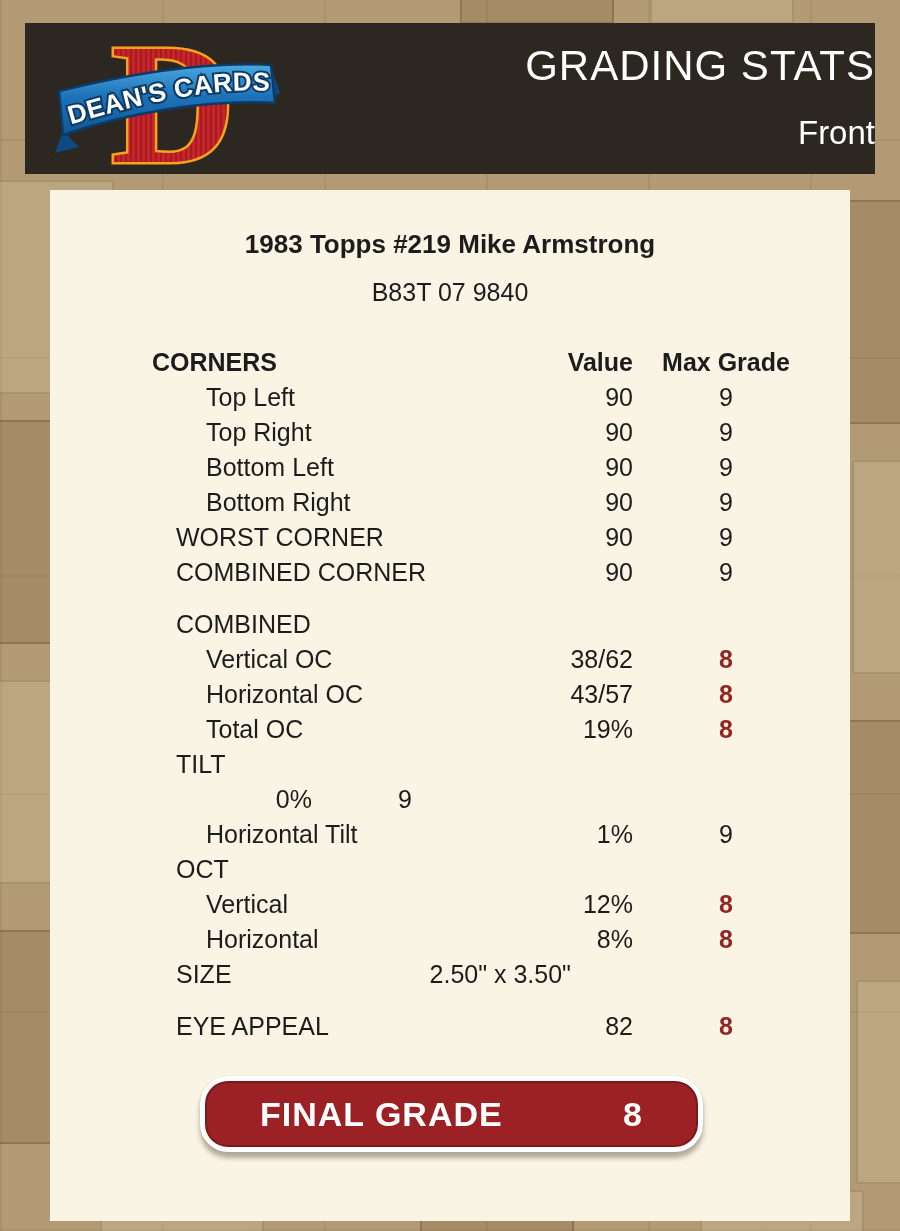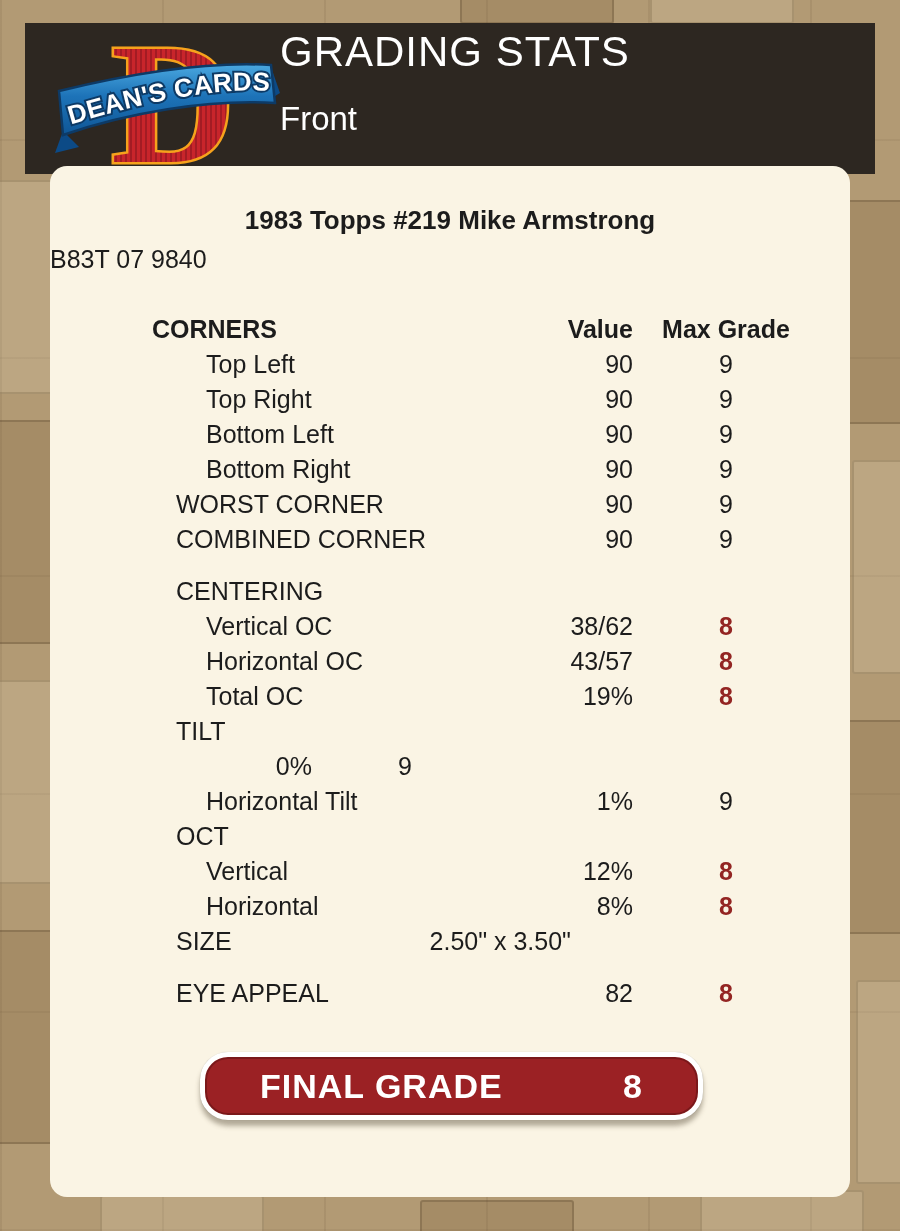--- a/index.html
+++ b/index.html
@@ -19,44 +19,44 @@
     background-image:
       repeating-linear-gradient(90deg, rgba(84,62,38,0.10) 0 2px, rgba(255,255,255,0.0) 2px 162px),
       repeating-linear-gradient(0deg, rgba(84,62,38,0.08) 0 2px, rgba(255,255,255,0.0) 2px 218px);
   }
   .bg-card{position:absolute;background:rgba(231,219,196,0.18);border:2px solid rgba(96,74,47,0.22);border-radius:3px;}
   .bg-card.dark{background:rgba(118,90,55,0.22);border-color:rgba(70,52,30,0.25);}
 
   
   .header-bar{position:absolute;left:25px;top:23px;width:850px;height:151px;background:var(--header-bg);display:flex;align-items:flex-start;}
   .logo{margin:12px 0 0 30px;width:225px;height:133px;flex:0 0 auto;}
-  .header-text{flex:1;text-align:left;color:#ffffff;padding-top:6px;}
+  .header-text{flex:1;text-align:right;color:#ffffff;padding-top:20px;}
   .header-title{font-size:42px;letter-spacing:1px;line-height:46px;}
   .header-subtitle{font-size:33px;line-height:40px;margin-top:24px;}
 
   
-  .panel{position:absolute;left:50px;top:166px;width:800px;height:1031px;background:var(--panel-bg);border-radius:17px;}
+  .panel{position:absolute;left:50px;top:190px;width:800px;height:1031px;background:var(--panel-bg);}
   .card-title{margin-top:39px;text-align:center;font-size:26px;font-weight:bold;line-height:30px;}
-  .card-serial{margin-top:9px;font-size:25px;line-height:30px;}
+  .card-serial{margin-top:18px;text-align:center;font-size:25px;line-height:30px;}
 
   
   .stats-table{margin:38px 51px 0 102px;font-size:25px;}
   .row{display:flex;line-height:35px;}
   .row.gap{margin-top:17px;}
   .c-label{flex:1;}
   .row.indent .c-label{padding-left:54px;}
   .row.bold .c-label{font-weight:normal;margin-left:24px;}
   .header-row{font-weight:bold;}
   .c-value{width:160px;text-align:right;white-space:nowrap;}
   .c-value.shift-left{transform:translateX(-62px);}
   .c-grade{width:146px;text-align:center;margin-left:20px;}
   .c-grade.red{color:var(--accent-red);font-weight:bold;}
 
   
-  .final-btn{position:absolute;left:150px;top:886px;width:503px;height:68px;box-sizing:border-box;
+  .final-btn{position:absolute;left:150px;top:886px;width:503px;height:76px;box-sizing:border-box;
     background:var(--button-red);border:5px solid #ffffff;border-radius:28px;
     box-shadow:0 6px 5px rgba(90,80,60,0.45), 0 0 1px rgba(0,0,0,0.25), inset 0 0 0 2px rgba(60,10,10,0.35);
     display:flex;align-items:center;justify-content:space-between;padding:8px 55px;
     color:#ffffff;font-size:34px;font-weight:bold;letter-spacing:1px;cursor:pointer;}
 </style>
 </head>
 <body>
 
 <div class="page">
 
@@ -140,21 +140,21 @@
     <div class="c-label">WORST CORNER</div>
     <div class="c-value">90</div>
     <div class="c-grade">9</div>
   </div>
           <div class="row bold">
     <div class="c-label">COMBINED CORNER</div>
     <div class="c-value">90</div>
     <div class="c-grade">9</div>
   </div>
           <div class="row bold gap">
-    <div class="c-label">CENTERING</div>
+    <div class="c-label">COMBINED</div>
     <div class="c-value"></div>
     <div class="c-grade"></div>
   </div>
           <div class="row indent">
     <div class="c-label">Vertical OC</div>
     <div class="c-value">38/62</div>
     <div class="c-grade red">8</div>
   </div>
           <div class="row indent">
     <div class="c-label">Horizontal OC</div>

